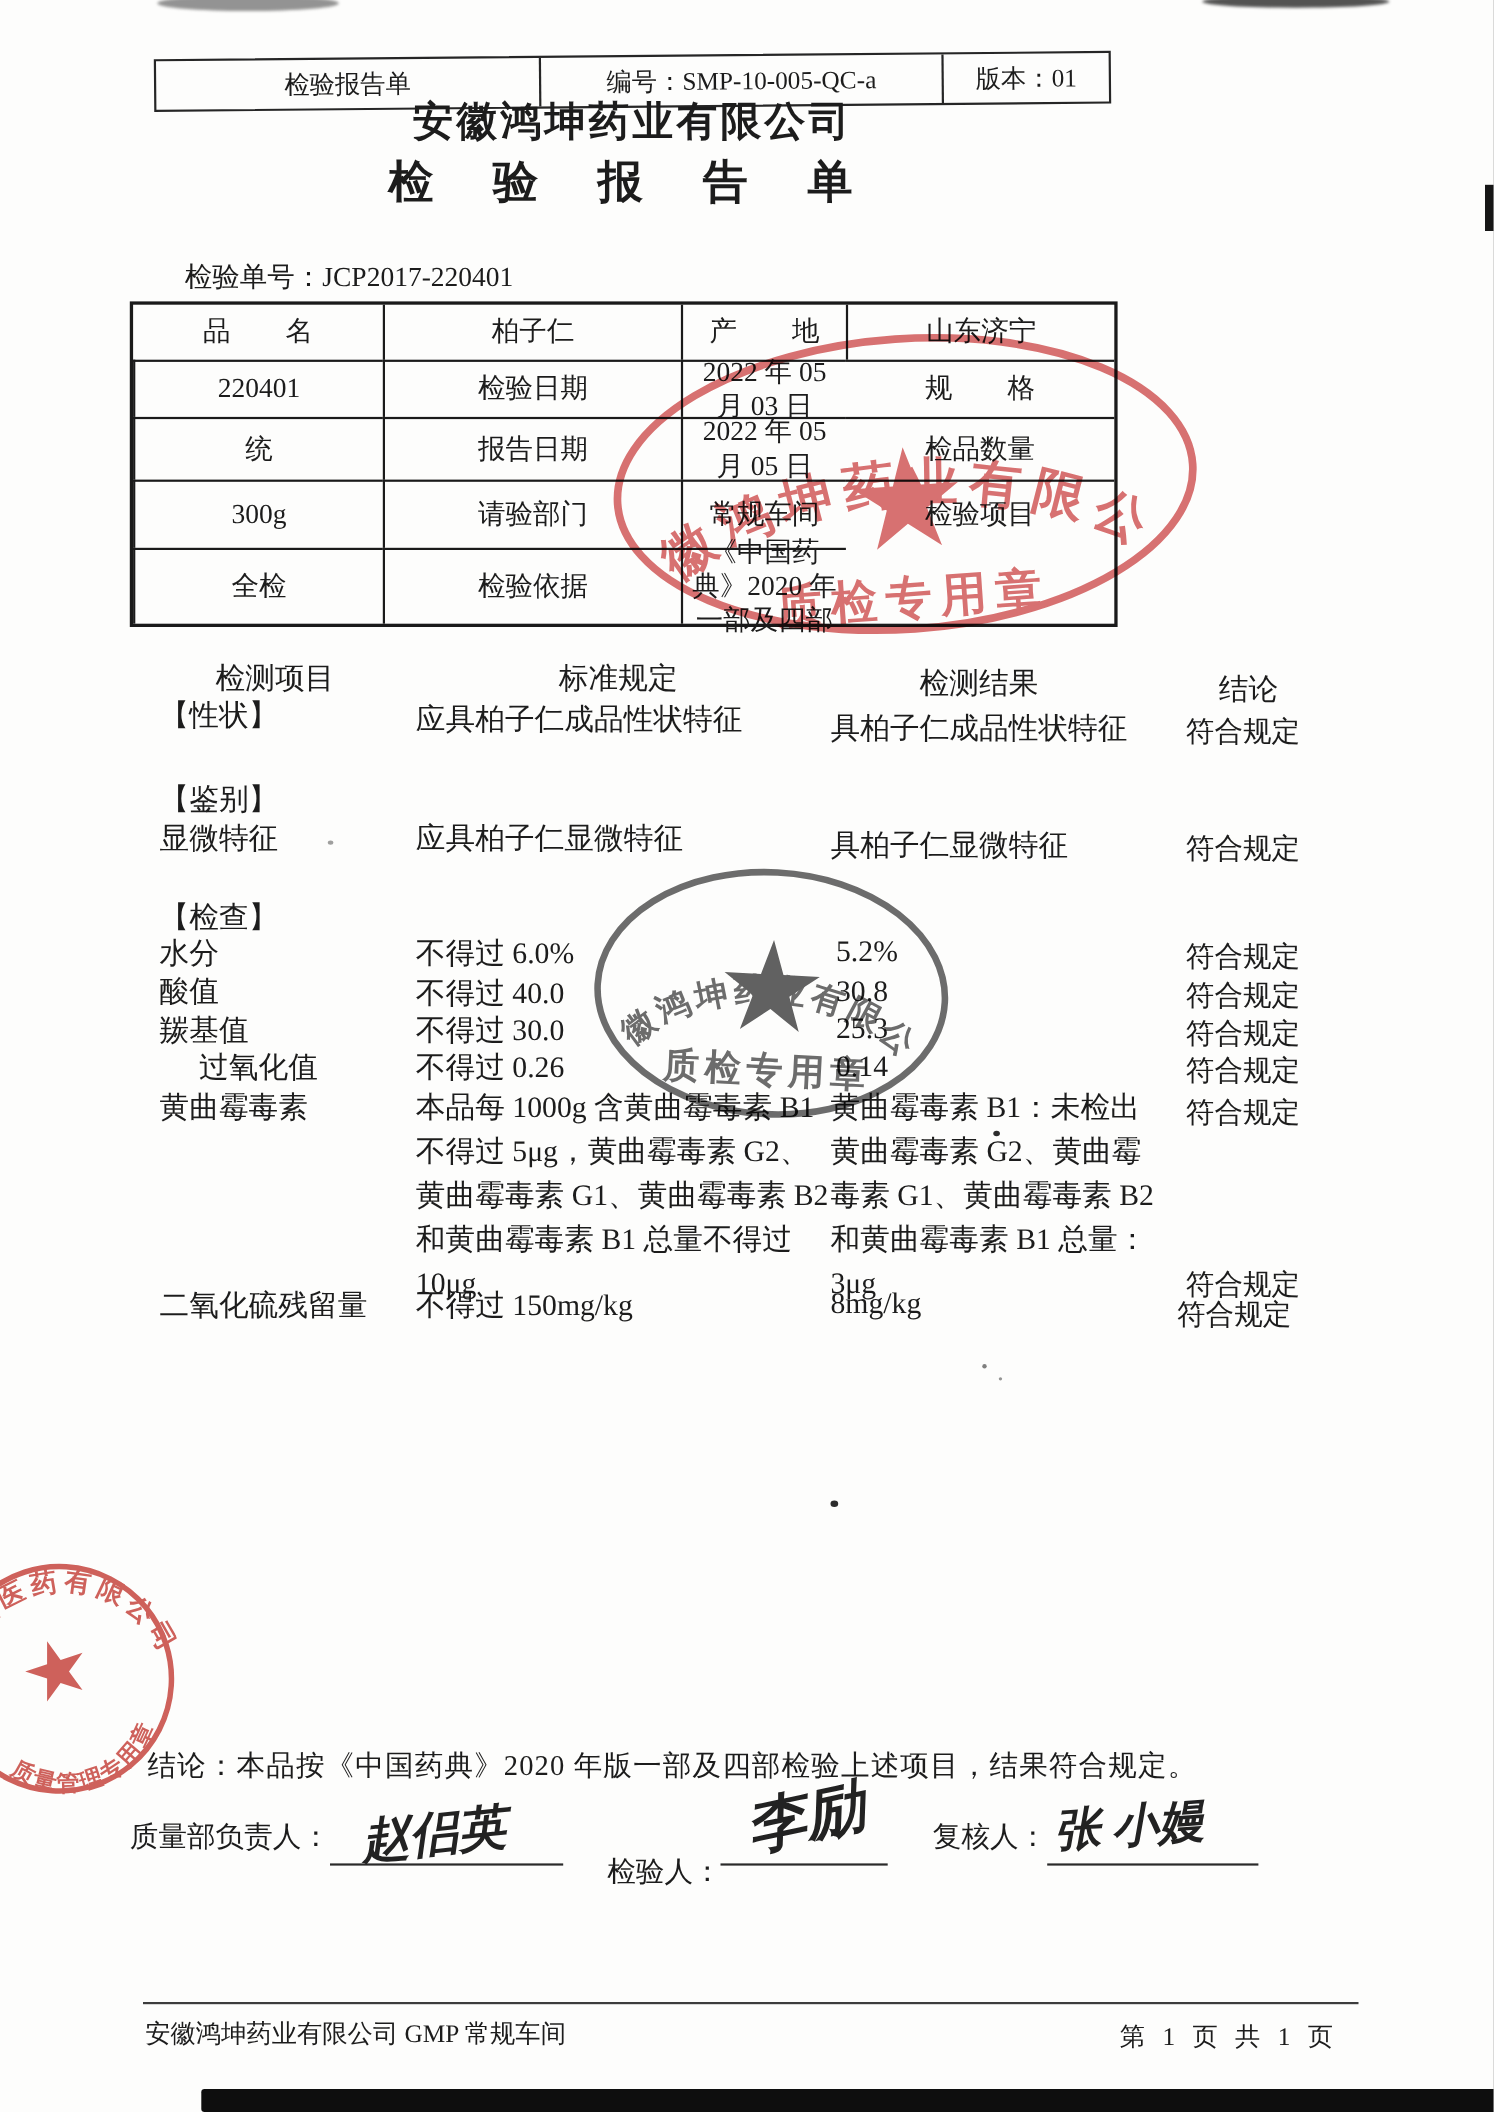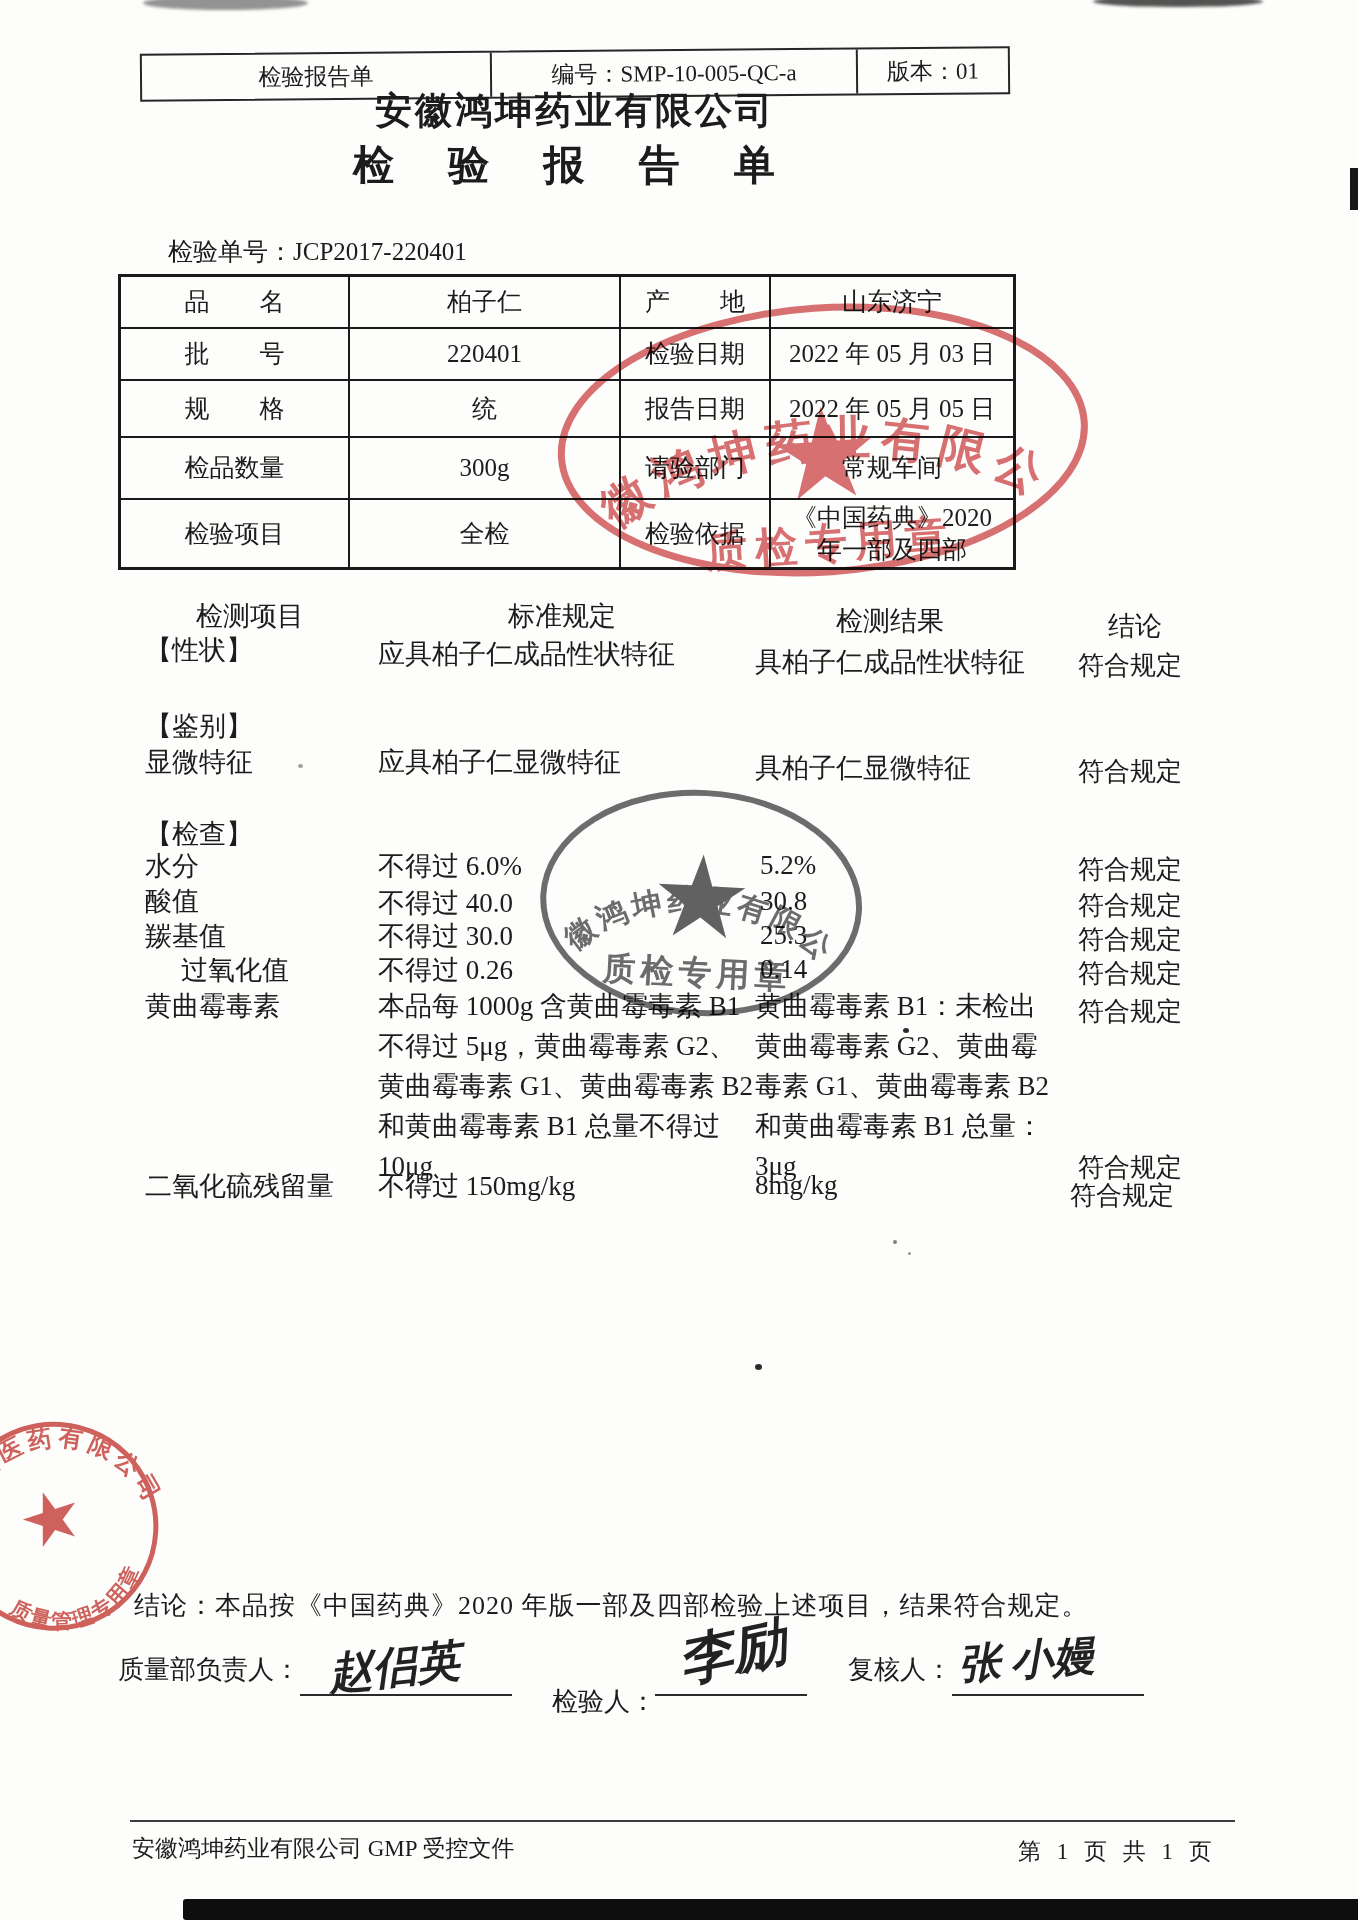--- a/index.html
+++ b/index.html
@@ -77,21 +77,20 @@
   <div class="company-title">安徽鸿坤药业有限公司</div>
   <div class="report-title">检 验 报 告 单</div>
   <div class="report-no">检验单号：JCP2017-220401</div>
 
   <div class="info-table">
     <div class="info-cell row1 col1">品　　名</div>
     <div class="info-cell row1">柏子仁</div>
     <div class="info-cell row1">产　　地</div>
     <div class="info-cell row1">山东济宁</div>
 
-    <div class="info-cell col1">批　　号</div>
     <div class="info-cell">220401</div>
     <div class="info-cell">检验日期</div>
     <div class="info-cell">2022 年 05 月 03 日</div>
 
     <div class="info-cell col1">规　　格</div>
     <div class="info-cell">统</div>
     <div class="info-cell">报告日期</div>
     <div class="info-cell">2022 年 05 月 05 日</div>
 
     <div class="info-cell col1">检品数量</div>
@@ -170,21 +169,21 @@
 
   <div class="sig-label" style="left:552px;margin-top:32px;">检验人：</div>
   <div class="sig-line" style="left:655px;width:152px;"></div>
   <div class="sig" style="left:678px;top:1616px;font-size:54px;transform:rotate(-12deg);">李励</div>
 
   <div class="sig-label" style="left:848px;">复核人：</div>
   <div class="sig-line" style="left:952px;width:192px;"></div>
   <div class="sig" style="left:958px;top:1632px;font-size:42px;transform:rotate(-4deg);">张 小嫚</div>
 
   <div class="footer-rule"></div>
-  <div class="footer-left">安徽鸿坤药业有限公司 GMP 受控文件</div>
+  <div class="footer-left">安徽鸿坤药业有限公司 GMP 常规车间</div>
   <div class="footer-right">第 1 页 共 1 页</div>
 
   <svg class="stamp" style="left:538px;top:292px;opacity:.78;transform:rotate(-4deg);" width="570" height="300" viewBox="0 0 570 300">
     <ellipse cx="285" cy="148" rx="262" ry="132" fill="none" stroke="#cf4a4a" stroke-width="7"></ellipse>
     <path id="arcA" d="M 68 228 A 240 113 0 0 1 502 228" fill="none"></path>
     <text font-size="47" fill="#cf4a4a" letter-spacing="9" font-weight="bold">
       <textPath href="#arcA" startOffset="50%" text-anchor="middle">安徽鸿坤药业有限公司</textPath>
     </text>
     <path fill="#cf4a4a" transform="translate(285,165) scale(1.05)" d="M0,-48 L10.78,-14.84 L45.65,-14.83 L17.44,5.67 L28.21,38.83 L0,18.34 L-28.21,38.83 L-17.44,5.67 L-45.65,-14.83 L-10.78,-14.84 Z"></path>
     <text x="285" y="266" text-anchor="middle" font-size="42" letter-spacing="8" fill="#cf4a4a" font-weight="bold">质检专用章</text>

